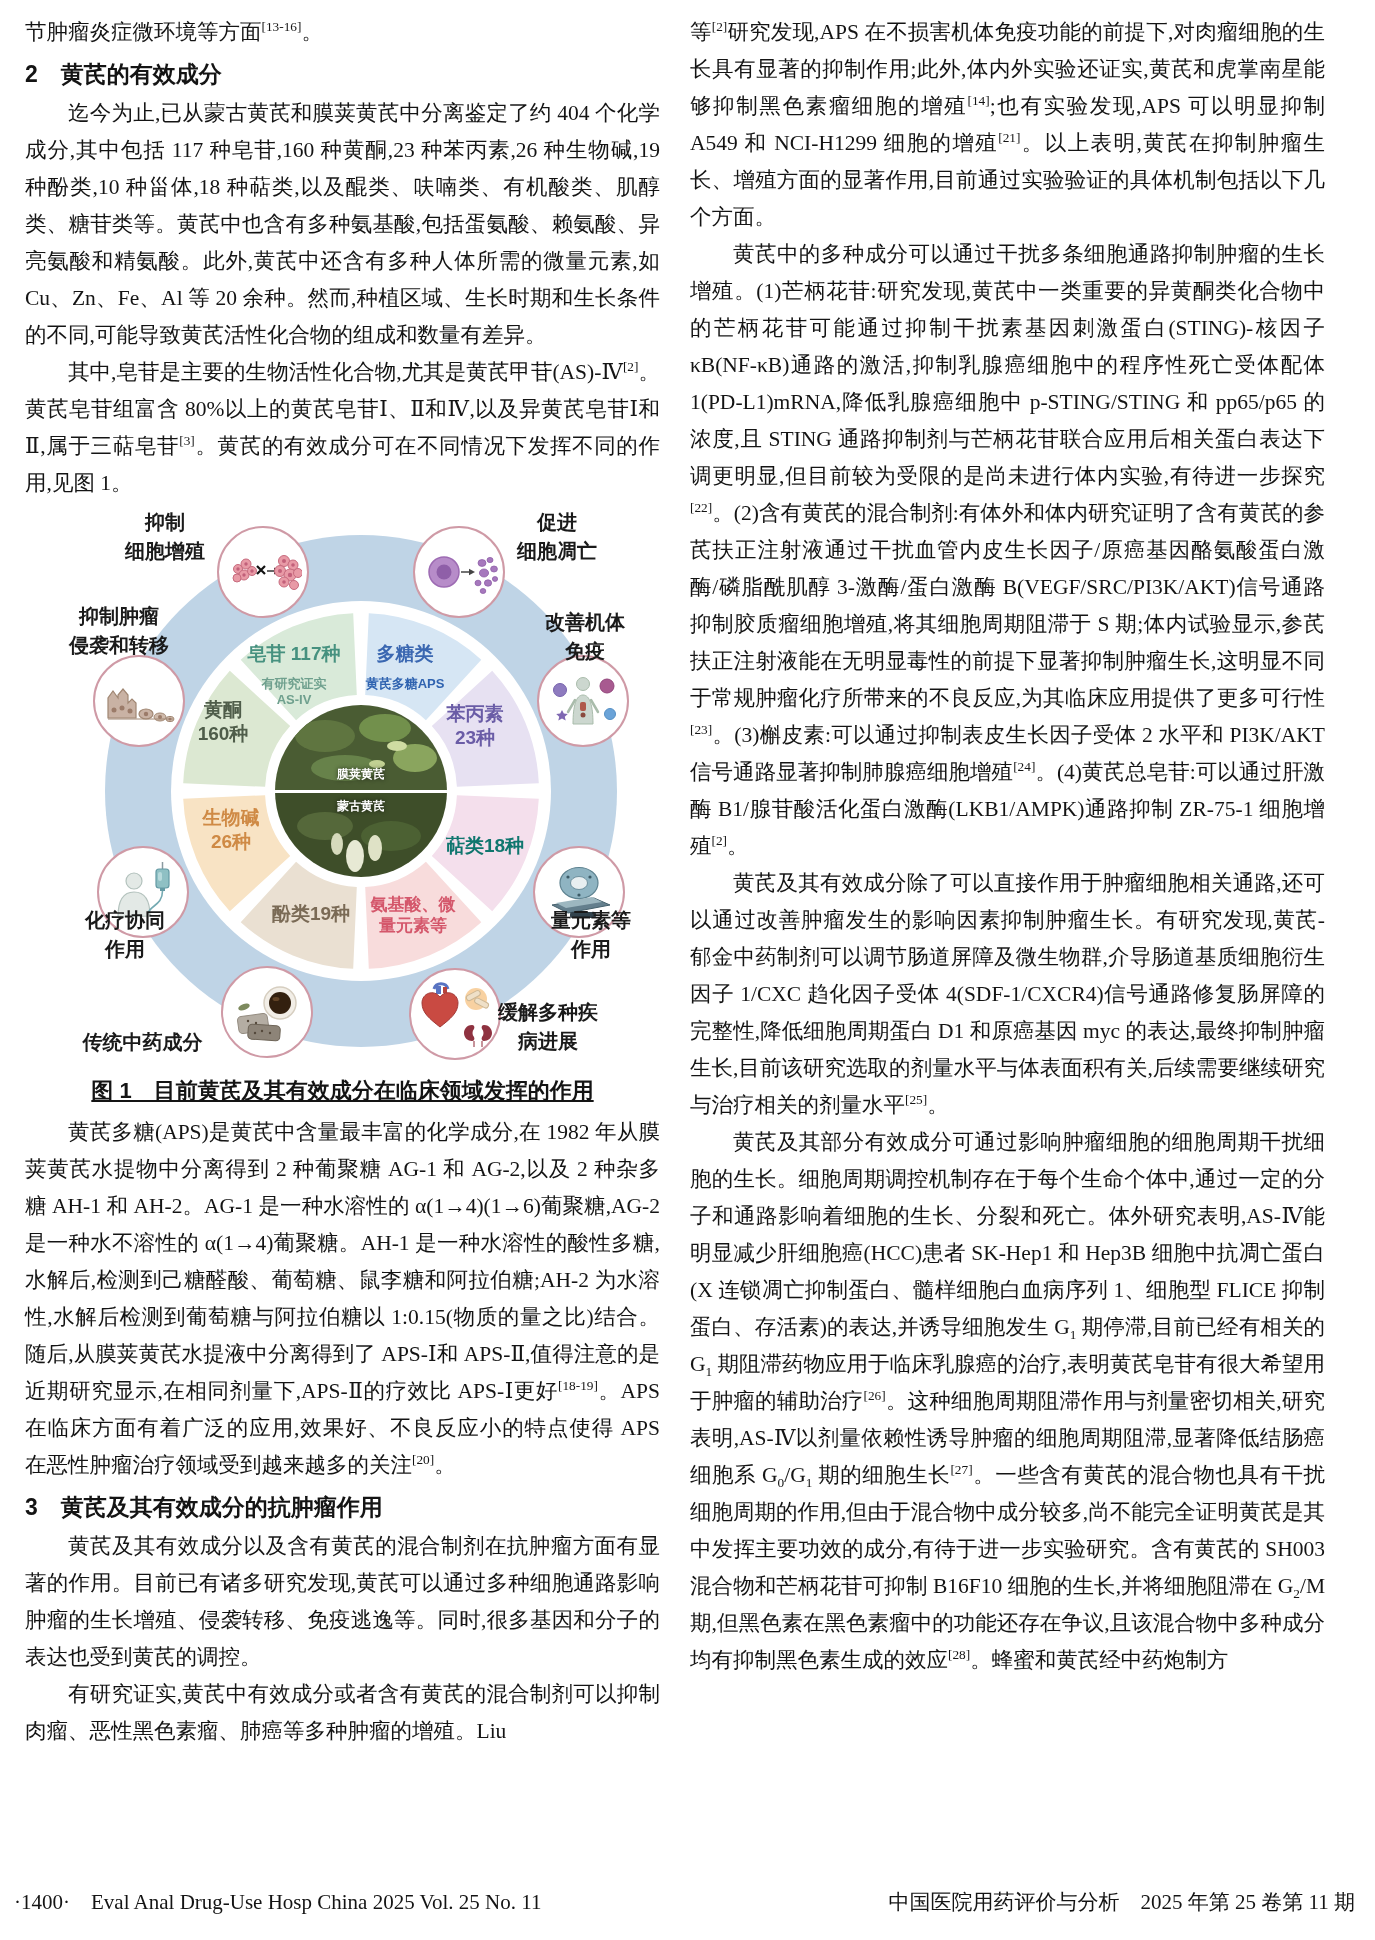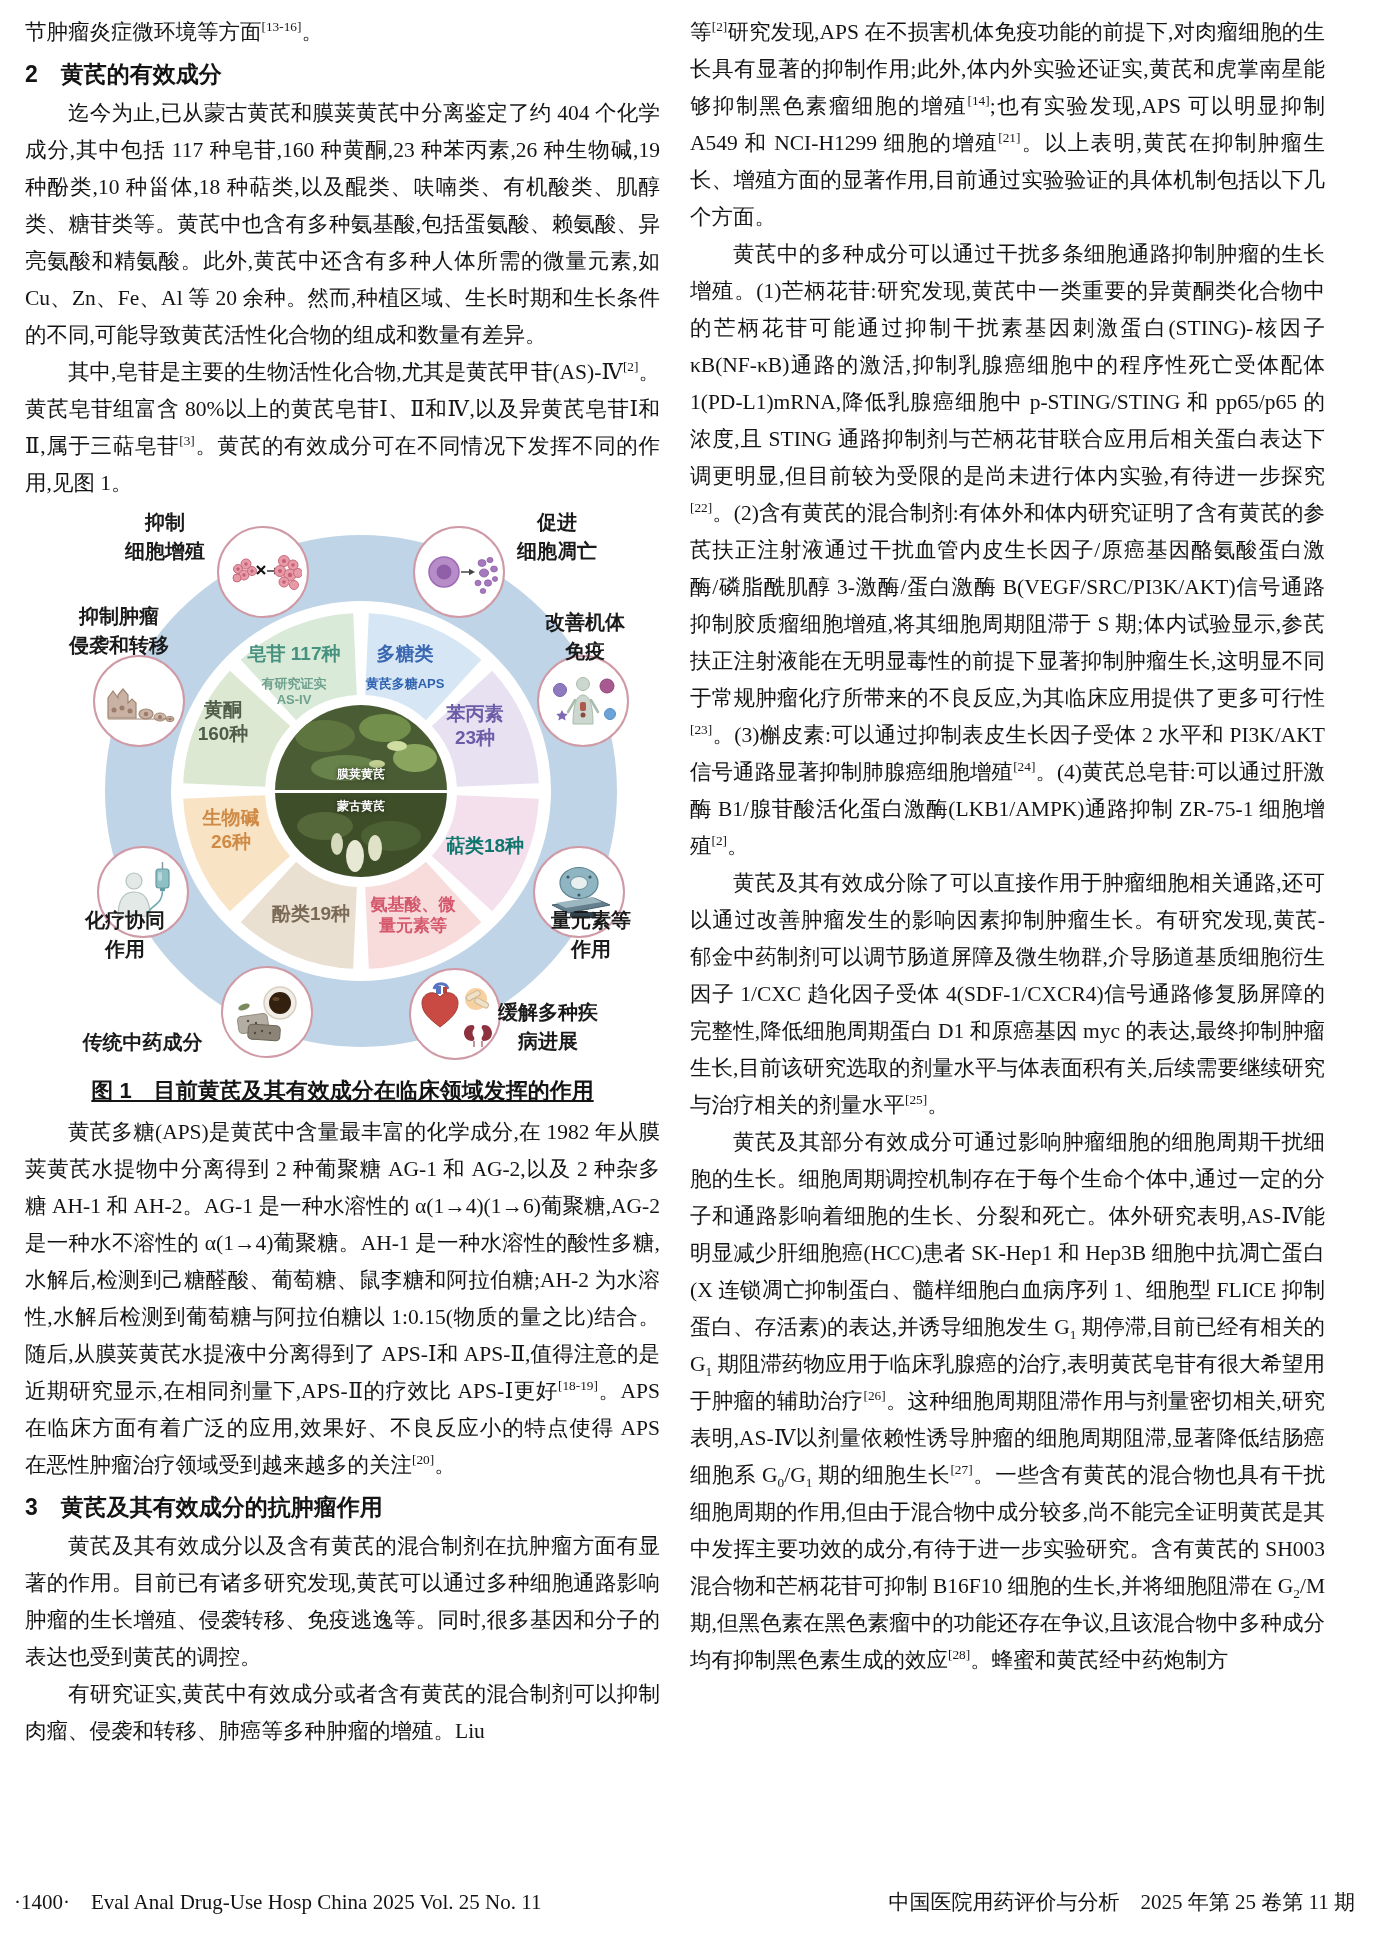--- a/index.html
+++ b/index.html
@@ -289,21 +289,21 @@
 
       <div class="photo-label" style="left:276px;top:250px;">膜荚黄芪</div>
       <div class="photo-label" style="left:276px;top:282px;">蒙古黄芪</div>
     </div>
 
     <div class="fig-caption">图 1　目前黄芪及其有效成分在临床领域发挥的作用</div>
 
     <p>黄芪多糖(APS)是黄芪中含量最丰富的化学成分,在 1982 年从膜荚黄芪水提物中分离得到 2 种葡聚糖 AG-1 和 AG-2,以及 2 种杂多糖 AH-1 和 AH-2。AG-1 是一种水溶性的 α(1→4)(1→6)葡聚糖,AG-2 是一种水不溶性的 α(1→4)葡聚糖。AH-1 是一种水溶性的酸性多糖,水解后,检测到己糖醛酸、葡萄糖、鼠李糖和阿拉伯糖;AH-2 为水溶性,水解后检测到葡萄糖与阿拉伯糖以 1:0.15(物质的量之比)结合。随后,从膜荚黄芪水提液中分离得到了 APS-Ⅰ和 APS-Ⅱ,值得注意的是近期研究显示,在相同剂量下,APS-Ⅱ的疗效比 APS-Ⅰ更好<sup>[18-19]</sup>。APS 在临床方面有着广泛的应用,效果好、不良反应小的特点使得 APS 在恶性肿瘤治疗领域受到越来越多的关注<sup>[20]</sup>。</p>
     <div class="h-sec">3　黄芪及其有效成分的抗肿瘤作用</div>
     <p>黄芪及其有效成分以及含有黄芪的混合制剂在抗肿瘤方面有显著的作用。目前已有诸多研究发现,黄芪可以通过多种细胞通路影响肿瘤的生长增殖、侵袭转移、免疫逃逸等。同时,很多基因和分子的表达也受到黄芪的调控。</p>
-    <p>有研究证实,黄芪中有效成分或者含有黄芪的混合制剂可以抑制肉瘤、侵袭和转移、肺癌等多种肿瘤的增殖。Liu</p>
+    <p>有研究证实,黄芪中有效成分或者含有黄芪的混合制剂可以抑制肉瘤、恶性黑色素瘤、肺癌等多种肿瘤的增殖。Liu</p>
   </div>
 
   <div class="col">
     <p class="noindent">等<sup>[2]</sup>研究发现,APS 在不损害机体免疫功能的前提下,对肉瘤细胞的生长具有显著的抑制作用;此外,体内外实验还证实,黄芪和虎掌南星能够抑制黑色素瘤细胞的增殖<sup>[14]</sup>;也有实验发现,APS 可以明显抑制 A549 和 NCI-H1299 细胞的增殖<sup>[21]</sup>。以上表明,黄芪在抑制肿瘤生长、增殖方面的显著作用,目前通过实验验证的具体机制包括以下几个方面。</p>
     <p>黄芪中的多种成分可以通过干扰多条细胞通路抑制肿瘤的生长增殖。(1)芒柄花苷:研究发现,黄芪中一类重要的异黄酮类化合物中的芒柄花苷可能通过抑制干扰素基因刺激蛋白(STING)-核因子 κB(NF-κB)通路的激活,抑制乳腺癌细胞中的程序性死亡受体配体 1(PD-L1)mRNA,降低乳腺癌细胞中 p-STING/STING 和 pp65/p65 的浓度,且 STING 通路抑制剂与芒柄花苷联合应用后相关蛋白表达下调更明显,但目前较为受限的是尚未进行体内实验,有待进一步探究<sup>[22]</sup>。(2)含有黄芪的混合制剂:有体外和体内研究证明了含有黄芪的参芪扶正注射液通过干扰血管内皮生长因子/原癌基因酪氨酸蛋白激酶/磷脂酰肌醇 3-激酶/蛋白激酶 B(VEGF/SRC/PI3K/AKT)信号通路抑制胶质瘤细胞增殖,将其细胞周期阻滞于 S 期;体内试验显示,参芪扶正注射液能在无明显毒性的前提下显著抑制肿瘤生长,这明显不同于常规肿瘤化疗所带来的不良反应,为其临床应用提供了更多可行性<sup>[23]</sup>。(3)槲皮素:可以通过抑制表皮生长因子受体 2 水平和 PI3K/AKT 信号通路显著抑制肺腺癌细胞增殖<sup>[24]</sup>。(4)黄芪总皂苷:可以通过肝激酶 B1/腺苷酸活化蛋白激酶(LKB1/AMPK)通路抑制 ZR-75-1 细胞增殖<sup>[2]</sup>。</p>
     <p>黄芪及其有效成分除了可以直接作用于肿瘤细胞相关通路,还可以通过改善肿瘤发生的影响因素抑制肿瘤生长。有研究发现,黄芪-郁金中药制剂可以调节肠道屏障及微生物群,介导肠道基质细胞衍生因子 1/CXC 趋化因子受体 4(SDF-1/CXCR4)信号通路修复肠屏障的完整性,降低细胞周期蛋白 D1 和原癌基因 myc 的表达,最终抑制肿瘤生长,目前该研究选取的剂量水平与体表面积有关,后续需要继续研究与治疗相关的剂量水平<sup>[25]</sup>。</p>
     <p>黄芪及其部分有效成分可通过影响肿瘤细胞的细胞周期干扰细胞的生长。细胞周期调控机制存在于每个生命个体中,通过一定的分子和通路影响着细胞的生长、分裂和死亡。体外研究表明,AS-Ⅳ能明显减少肝细胞癌(HCC)患者 SK-Hep1 和 Hep3B 细胞中抗凋亡蛋白(X 连锁凋亡抑制蛋白、髓样细胞白血病序列 1、细胞型 FLICE 抑制蛋白、存活素)的表达,并诱导细胞发生 G<sub>1</sub> 期停滞,目前已经有相关的 G<sub>1</sub> 期阻滞药物应用于临床乳腺癌的治疗,表明黄芪皂苷有很大希望用于肿瘤的辅助治疗<sup>[26]</sup>。这种细胞周期阻滞作用与剂量密切相关,研究表明,AS-Ⅳ以剂量依赖性诱导肿瘤的细胞周期阻滞,显著降低结肠癌细胞系 G<sub>0</sub>/G<sub>1</sub> 期的细胞生长<sup>[27]</sup>。一些含有黄芪的混合物也具有干扰细胞周期的作用,但由于混合物中成分较多,尚不能完全证明黄芪是其中发挥主要功效的成分,有待于进一步实验研究。含有黄芪的 SH003 混合物和芒柄花苷可抑制 B16F10 细胞的生长,并将细胞阻滞在 G<sub>2</sub>/M 期,但黑色素在黑色素瘤中的功能还存在争议,且该混合物中多种成分均有抑制黑色素生成的效应<sup>[28]</sup>。蜂蜜和黄芪经中药炮制方</p>
   </div>
 </div>
 

